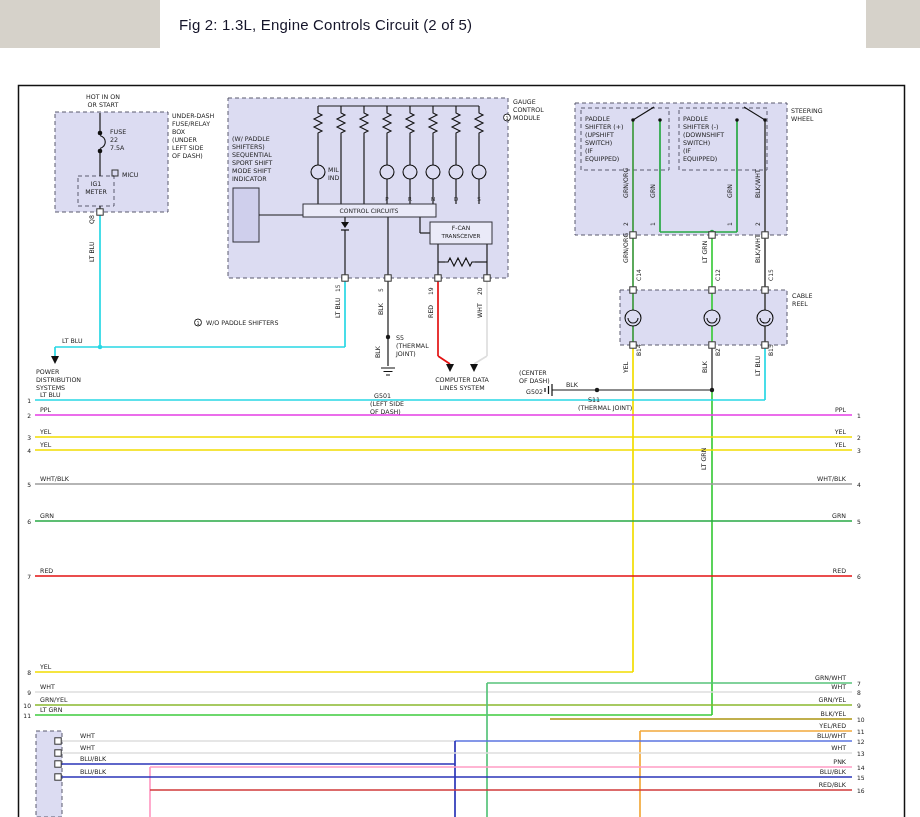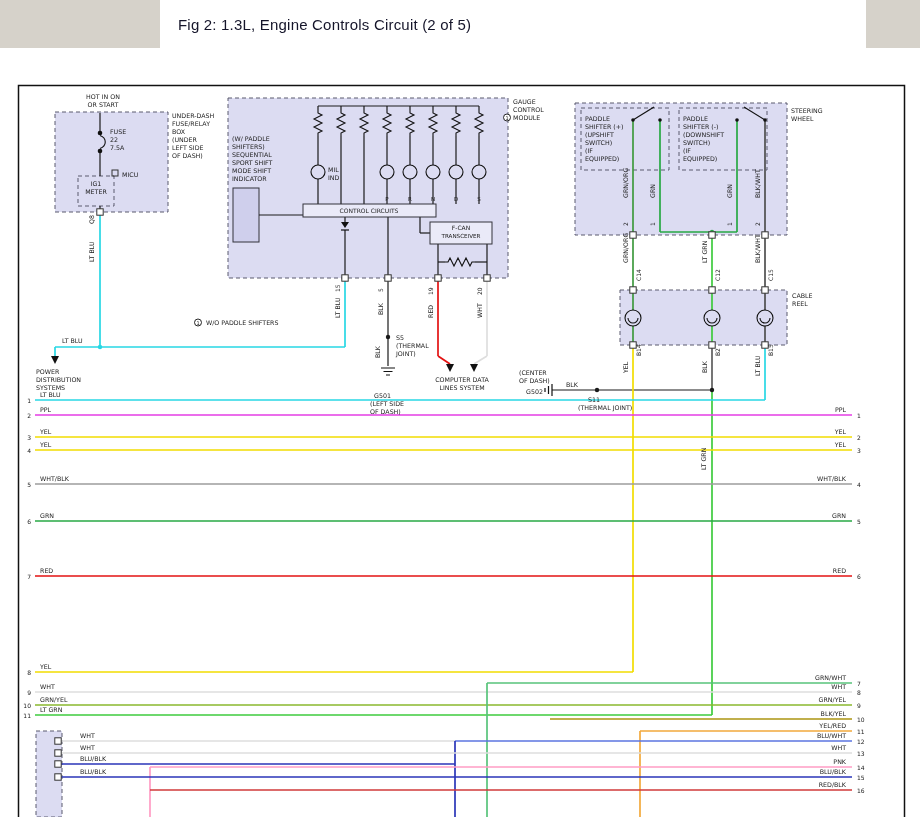--- a/index.html
+++ b/index.html
@@ -1,19 +1,19 @@
 <!DOCTYPE html>
 <html><head>
 <meta charset="utf-8">
 <style>
   html,body{margin:0;padding:0;background:#ffffff;}
   body{width:920px;height:817px;overflow:hidden;font-family:"Liberation Sans",sans-serif;position:relative;}
   .top-bar{position:absolute;left:0;top:0;width:920px;height:48px;background:#d6d2ca;}
   .title-plate{position:absolute;left:160px;top:0;width:706px;height:48px;background:#ffffff;display:flex;align-items:center;}
-  .title-plate .title{padding-left:18px;font-size:15px;color:#15152a;letter-spacing:0.2px;}
+  .title-plate .title{font-size:15px;color:#15152a;letter-spacing:0.2px;margin-left:19px;}
   .stage{position:absolute;left:0;top:0;width:920px;height:817px;}
   svg{position:absolute;left:0;top:0;}
   svg text{font-family:"DejaVu Sans",sans-serif;fill:#1b1b1b;}
   .dashedbox{fill:#dcdcf2;stroke:#5a5a6e;stroke-width:1;stroke-dasharray:4 3;}
   .solidbox{fill:#eaeaf8;stroke:#33333a;stroke-width:1;}
   .sym{stroke:#111;fill:none;stroke-width:1.1;}
 </style>
 </head>
 <body>
 

